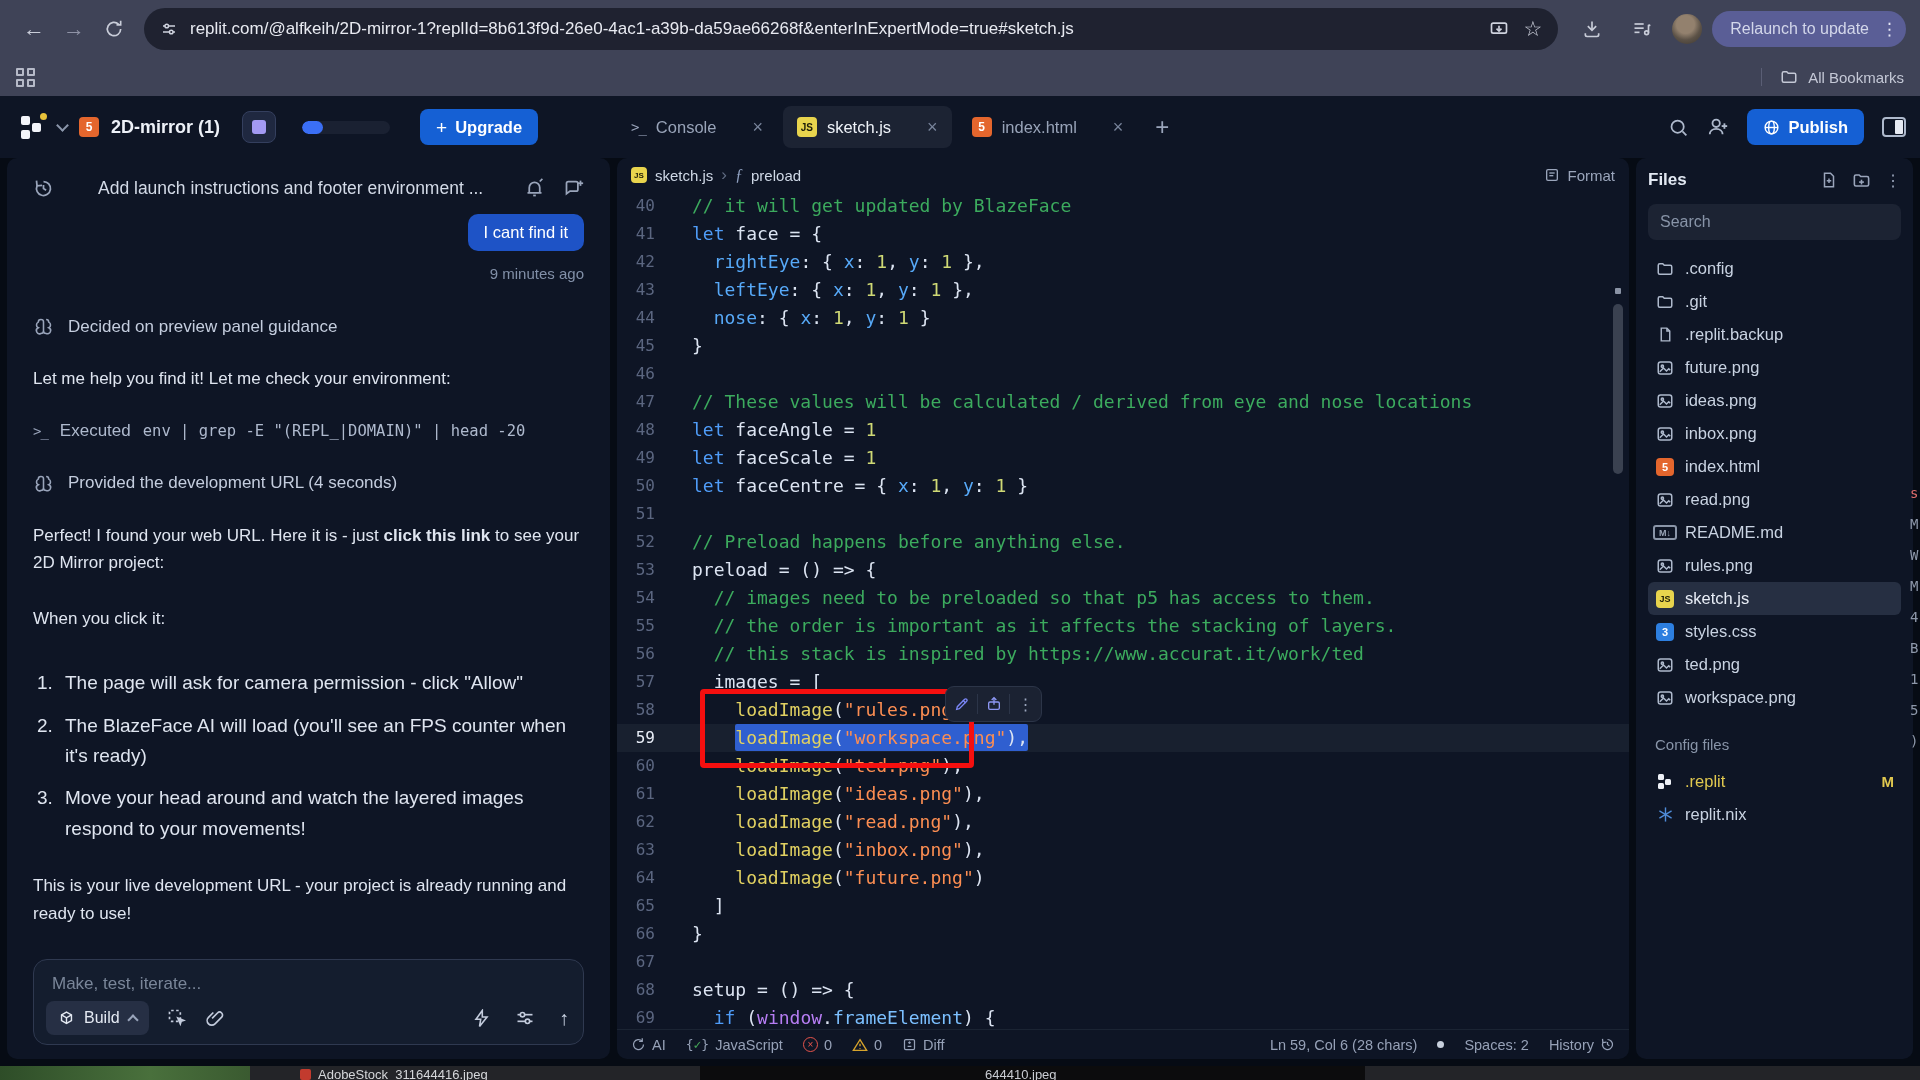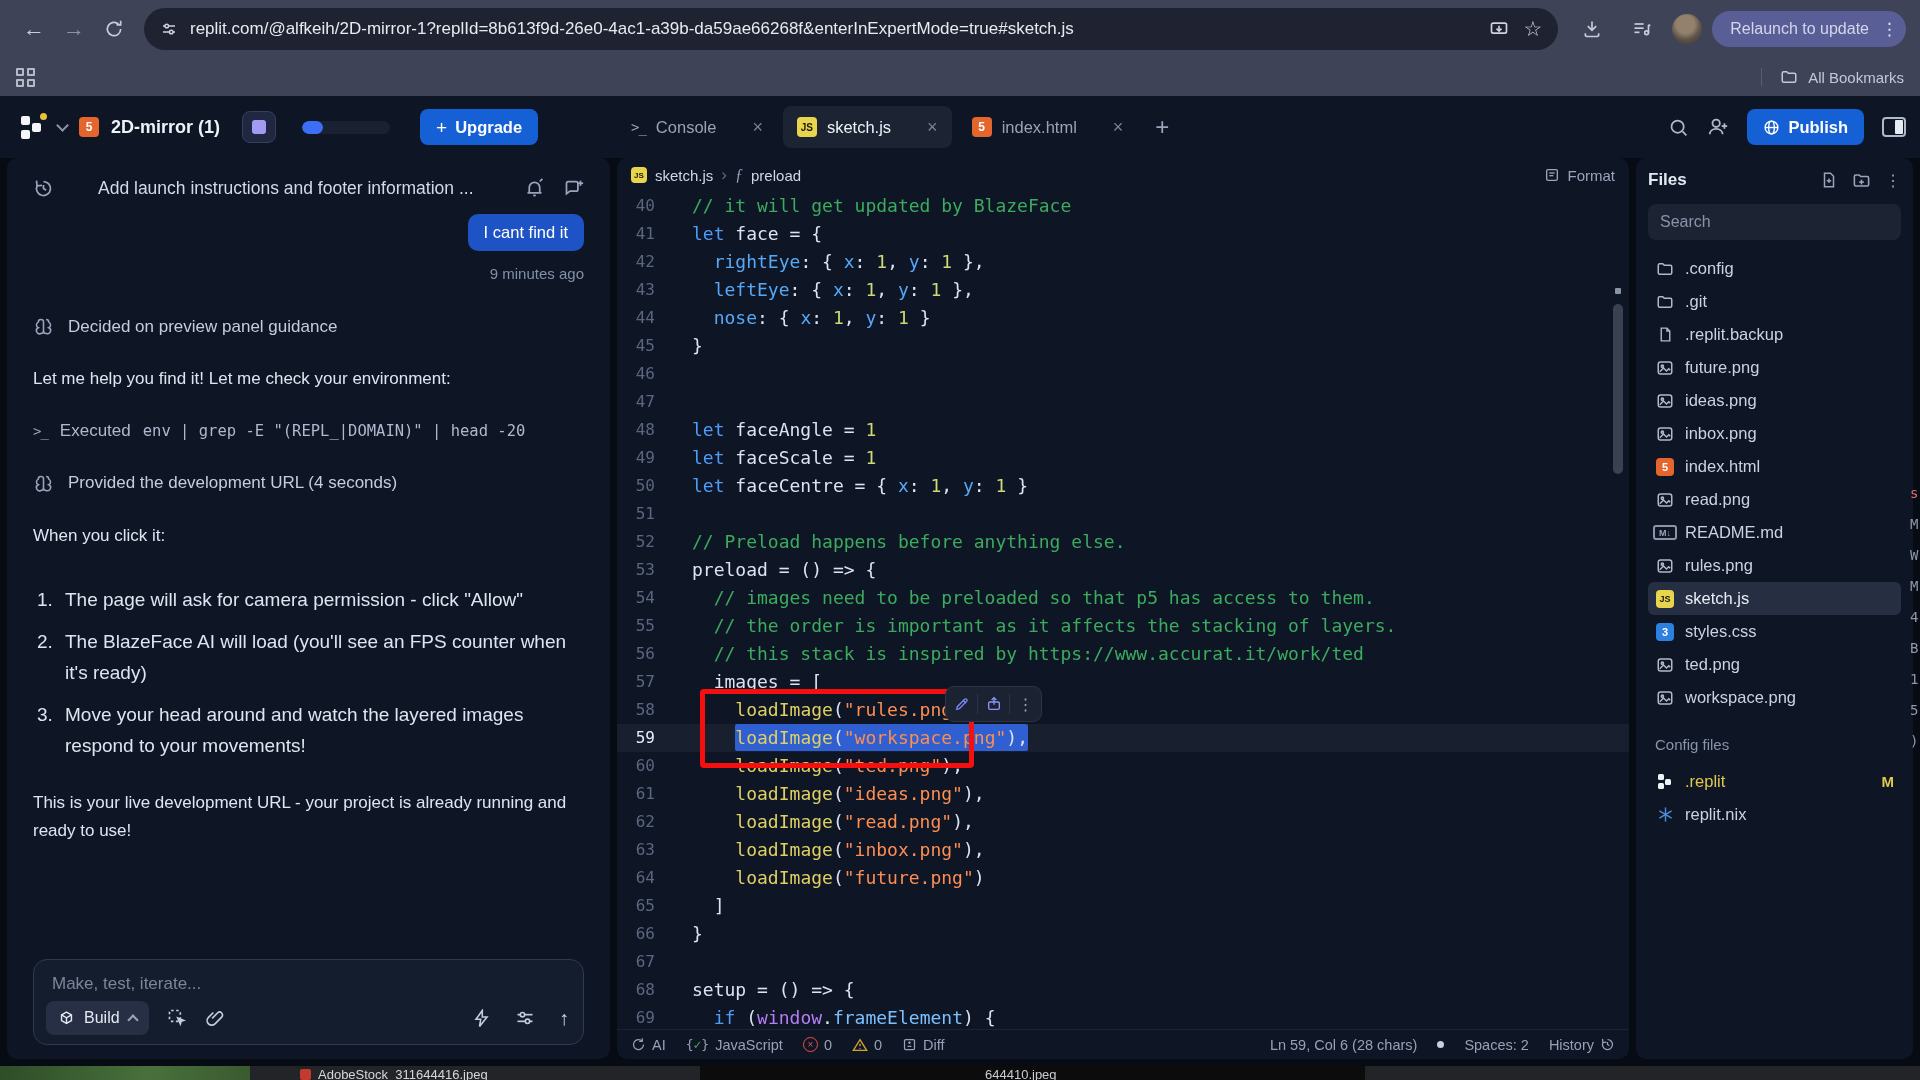--- a/index.html
+++ b/index.html
@@ -343,21 +343,21 @@
 
       <div class="pane agent">
         <div class="agent-header">
           <span>
             <svg width="21" height="21" viewBox="0 0 24 24" fill="none" stroke="currentColor" stroke-width="2">
                 <path d="M12 4a8 8 0 1 1-7.4 4.9"></path>
                 <polyline points="4 3 4.6 8.9 10.4 8.3"></polyline>
                 <polyline points="12 8 12 12 15 14"></polyline>
               </svg>
           </span>
-          <span class="agent-title">Add launch instructions and footer information ...</span>
+          <span class="agent-title">Add launch instructions and footer environment ...</span>
           <span>
             <svg width="21" height="21" viewBox="0 0 24 24" fill="none" stroke="currentColor" stroke-width="2">
                 <path d="M6 17v-6a6 6 0 0 1 12 0v6"></path>
                 <line x1="4" y1="17" x2="20" y2="17"></line>
                 <line x1="10.5" y1="20" x2="13.5" y2="20"></line>
                 <line x1="18" y1="4" x2="21" y2="1"></line>
               </svg>
           </span>
           <span>
             <svg width="21" height="21" viewBox="0 0 24 24" fill="none" stroke="currentColor" stroke-width="2">
@@ -389,20 +389,21 @@
           </div>
 
           <div class="status-row" style="margin-top:32px;">
             <svg width="21" height="21" viewBox="0 0 24 24" fill="none" stroke="currentColor" stroke-width="1.8">
                 <path d="M9 4a3 3 0 0 0-3 3 3.5 3.5 0 0 0-2 3.2A3.5 3.5 0 0 0 6 13.5 3 3 0 0 0 9 20c1.4 0 3-1 3-2.5V6.5C12 5 10.4 4 9 4z"></path>
                 <path d="M15 4a3 3 0 0 1 3 3 3.5 3.5 0 0 1 2 3.2 3.5 3.5 0 0 1-2 3.3A3 3 0 0 1 15 20c-1.4 0-3-1-3-2.5"></path>
               </svg>
             <span>Provided the development URL (4 seconds)</span>
           </div>
 
+          <div class="para"><span>Perfect! I found your web URL. Here it is - just </span><b>click this link</b><span> to see your 2D Mirror project:</span></div>
 
 
           <div class="para">When you click it:</div>
 
           <ol class="steps">
             <li>The page will ask for camera permission - click "Allow"</li>
             <li>The BlazeFace AI will load (you'll see an FPS counter when it's ready)</li>
             <li>Move your head around and watch the layered images respond to your movements!</li>
           </ol>
 
@@ -471,21 +472,21 @@
 
         <div class="code-area">
           <div>
               <div class="code-line"><span class="gutter">40</span><span class="code-text"><span class="tok-com">// it will get updated by BlazeFace</span></span></div>
               <div class="code-line"><span class="gutter">41</span><span class="code-text"><span class="tok-kw">let</span><span class="tok-pln"> face = {</span></span></div>
               <div class="code-line"><span class="gutter">42</span><span class="code-text"><span class="tok-pln">  </span><span class="tok-prop">rightEye</span><span class="tok-pln">: { </span><span class="tok-prop">x</span><span class="tok-pln">: </span><span class="tok-num">1</span><span class="tok-pln">, </span><span class="tok-prop">y</span><span class="tok-pln">: </span><span class="tok-num">1</span><span class="tok-pln"> },</span></span></div>
               <div class="code-line"><span class="gutter">43</span><span class="code-text"><span class="tok-pln">  </span><span class="tok-prop">leftEye</span><span class="tok-pln">: { </span><span class="tok-prop">x</span><span class="tok-pln">: </span><span class="tok-num">1</span><span class="tok-pln">, </span><span class="tok-prop">y</span><span class="tok-pln">: </span><span class="tok-num">1</span><span class="tok-pln"> },</span></span></div>
               <div class="code-line"><span class="gutter">44</span><span class="code-text"><span class="tok-pln">  </span><span class="tok-prop">nose</span><span class="tok-pln">: { </span><span class="tok-prop">x</span><span class="tok-pln">: </span><span class="tok-num">1</span><span class="tok-pln">, </span><span class="tok-prop">y</span><span class="tok-pln">: </span><span class="tok-num">1</span><span class="tok-pln"> }</span></span></div>
               <div class="code-line"><span class="gutter">45</span><span class="code-text"><span class="tok-pln">}</span></span></div>
               <div class="code-line"><span class="gutter">46</span><span class="code-text"></span></div>
-              <div class="code-line"><span class="gutter">47</span></div>
+              <div class="code-line"><span class="gutter">47</span><span class="code-text"><span class="tok-com">// These values will be calculated / derived from eye and nose locations</span></span></div>
               <div class="code-line"><span class="gutter">48</span><span class="code-text"><span class="tok-kw">let</span><span class="tok-pln"> faceAngle = </span><span class="tok-num">1</span></span></div>
               <div class="code-line"><span class="gutter">49</span><span class="code-text"><span class="tok-kw">let</span><span class="tok-pln"> faceScale = </span><span class="tok-num">1</span></span></div>
               <div class="code-line"><span class="gutter">50</span><span class="code-text"><span class="tok-kw">let</span><span class="tok-pln"> faceCentre = { </span><span class="tok-prop">x</span><span class="tok-pln">: </span><span class="tok-num">1</span><span class="tok-pln">, </span><span class="tok-prop">y</span><span class="tok-pln">: </span><span class="tok-num">1</span><span class="tok-pln"> }</span></span></div>
               <div class="code-line"><span class="gutter">51</span><span class="code-text"></span></div>
               <div class="code-line"><span class="gutter">52</span><span class="code-text"><span class="tok-com">// Preload happens before anything else.</span></span></div>
               <div class="code-line"><span class="gutter">53</span><span class="code-text"><span class="tok-pln">preload = () =&gt; {</span></span></div>
               <div class="code-line"><span class="gutter">54</span><span class="code-text"><span class="tok-com">  // images need to be preloaded so that p5 has access to them.</span></span></div>
               <div class="code-line"><span class="gutter">55</span><span class="code-text"><span class="tok-com">  // the order is important as it affects the stacking of layers.</span></span></div>
               <div class="code-line"><span class="gutter">56</span><span class="code-text"><span class="tok-com">  // this stack is inspired by https://www.accurat.it/work/ted</span></span></div>
               <div class="code-line"><span class="gutter">57</span><span class="code-text"><span class="tok-pln">  images = [</span></span></div>

